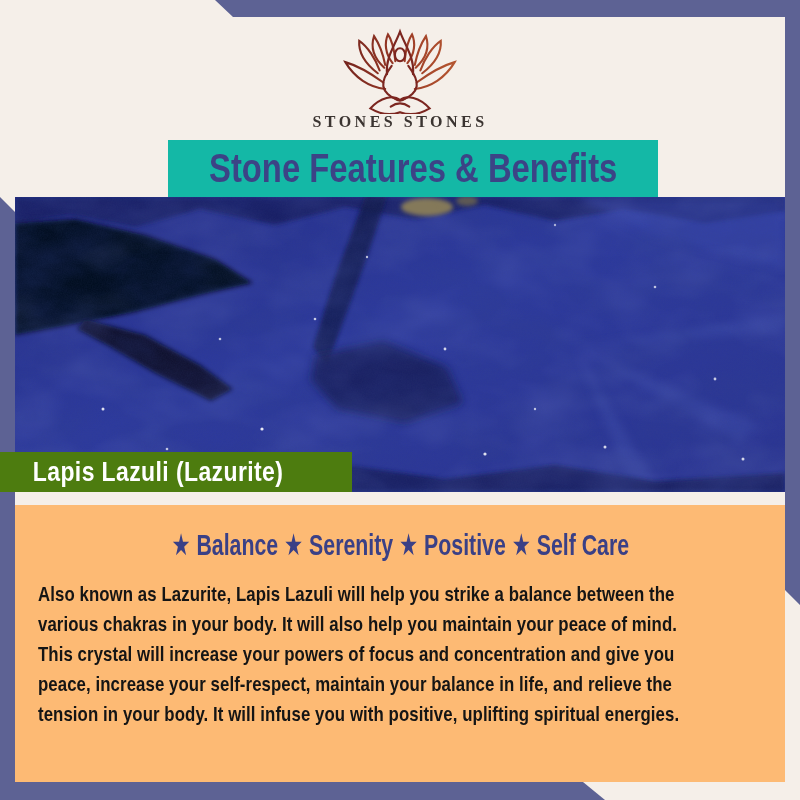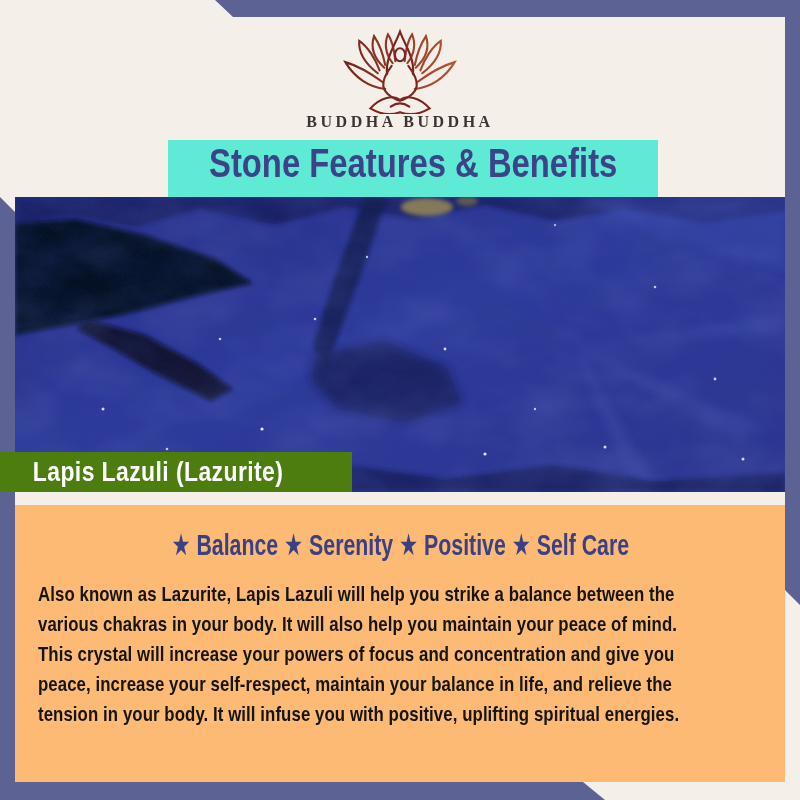--- a/index.html
+++ b/index.html
@@ -15,21 +15,21 @@
   .lotus{position:absolute;left:325px;top:26px;width:150px;height:88px;}
   .brand-name{
     position:absolute;left:0;top:113px;width:800px;text-align:center;
     font-family:"Liberation Serif","DejaVu Serif",serif;
     font-size:16px;font-weight:600;letter-spacing:3.5px;color:#3b3431;
   }
 
   
   .header-band{
     position:absolute;left:168px;top:140px;width:490px;height:57px;z-index:2;
-    background:#5eead4;display:flex;justify-content:center;
+    background:#14b8a6;display:flex;align-items:center;justify-content:center;
   }
   .header-title{
     white-space:nowrap;font-size:41px;font-weight:700;color:#3c4386;
     transform:scaleX(0.8);transform-origin:center;letter-spacing:0px;
   }
 
   
   .stone-photo{position:absolute;left:15px;top:197px;width:770px;height:295px;z-index:2;}
   .stone-photo svg{display:block;width:770px;height:295px;}
 
@@ -107,21 +107,21 @@
 
         <path d="M66,43 C60,51 56,59 57,65 C58,71 64,77 71,79"></path>
         <path d="M84,43 C90,51 94,59 93,65 C92,71 86,77 79,79"></path>
 
         <path d="M69,78 q6,5 12,0"></path>
 
         <path d="M43,89 C54,77 68,74 75,80 C82,74 96,77 107,89 C97,95 86,97 75,93 C64,97 53,95 43,89 Z"></path>
         <path d="M65,87 q10,-7 20,0"></path>
       </g>
     </svg>
-    <div class="brand-name">BUDDHA BUDDHA</div>
+    <div class="brand-name">STONES STONES</div>
   </div>
 
   <div class="header-band">
     <div class="header-title">Stone Features &amp; Benefits</div>
   </div>
 
   <div class="stone-photo" role="img" aria-label="Close-up photo of deep blue lapis lazuli (lazurite) rock">
     <svg viewBox="0 0 770 295" preserveAspectRatio="none" xmlns="http://www.w3.org/2000/svg">
       <defs>
         <linearGradient id="rockbase" x1="0" y1="0" x2="1" y2="1">

